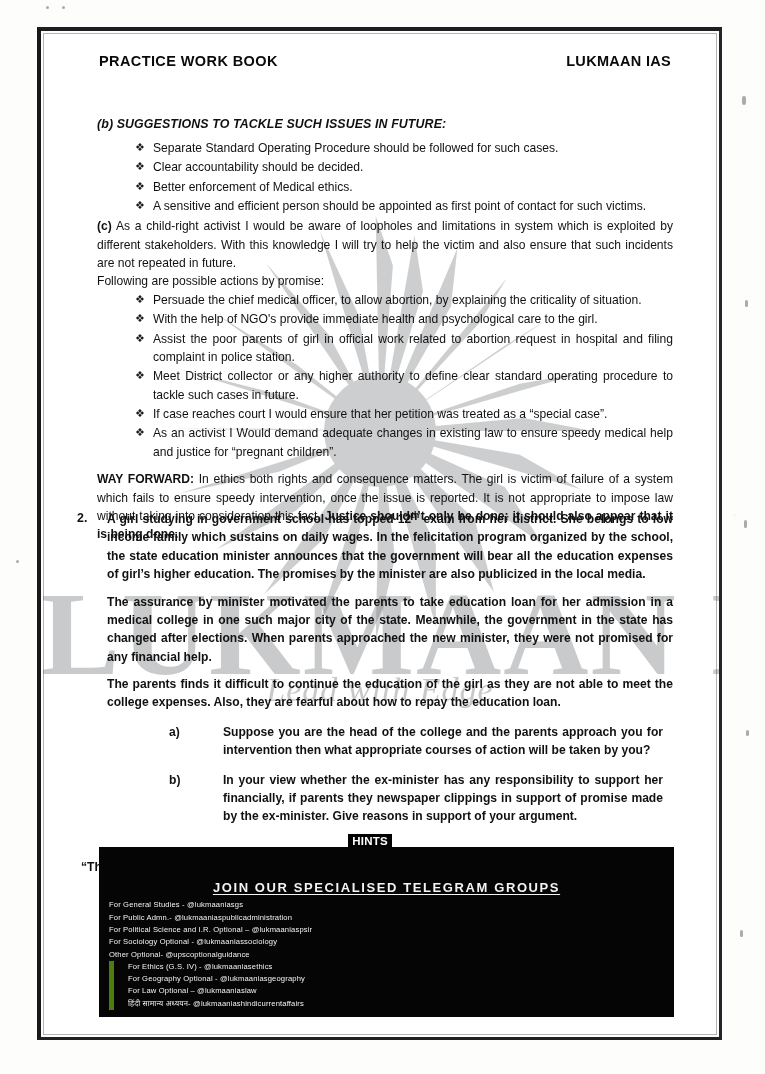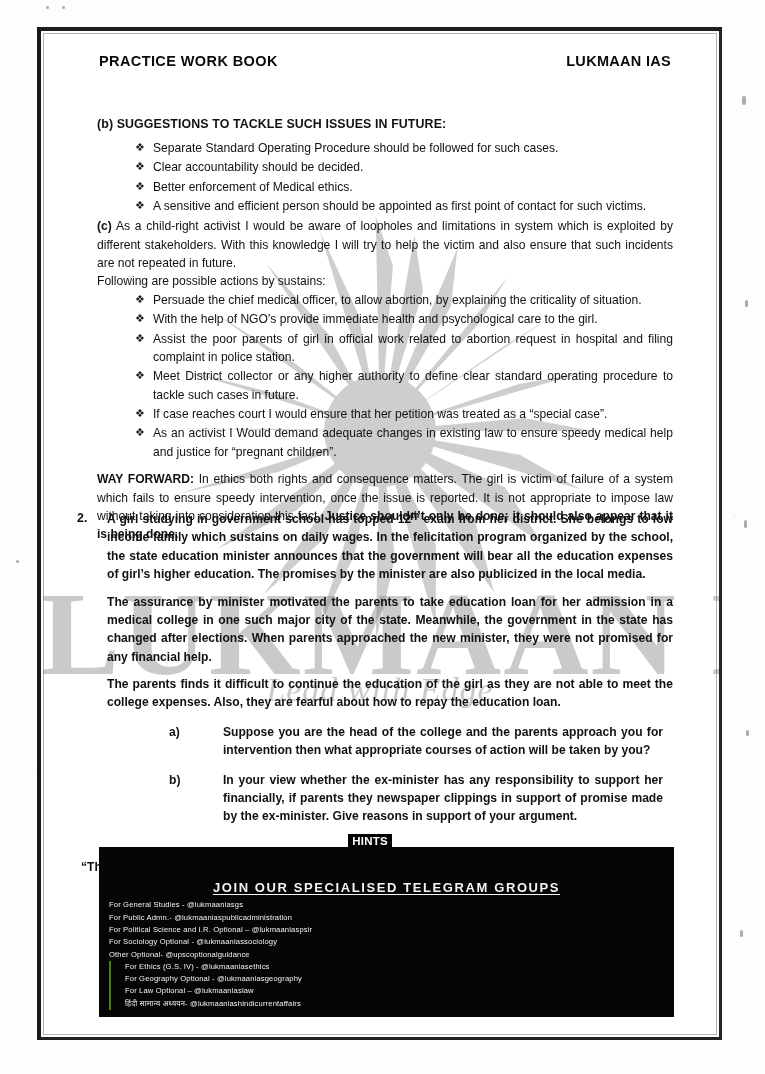--- a/index.html
+++ b/index.html
@@ -107,20 +107,21 @@
     line-height:1.52;
     text-align:justify;
   }
 
   .sec-head{
     font-weight:bold;
     font-size:12.4px;
     margin:0 0 5px 0;
     letter-spacing:.1px;
     text-align:left;
+    font-style:italic;
   }
 
   ul.bul{
     list-style:none;
     margin:0 0 2px 0;
     padding:0 0 0 38px;
   }
   ul.bul li{
     position:relative;
     margin:0 0 1px 0;
@@ -225,21 +226,21 @@
     flex-direction:column;
   }
   .tg-col{
     flex:1;
     font-size:7.6px;
     line-height:1.62;
     letter-spacing:.15px;
     white-space:nowrap;
   }
   .tg-col.right{
-    border-left:2px solid #4d7c0f;
+    border-left:5px solid #4d7c0f;
     padding-left:14px;
   }
   .tg-col .ln{display:block;}
 
   
   .edge-dot{position:absolute;background:rgba(90,90,90,.5);border-radius:50%;}
 </style>
 </head>
 <body>
 
@@ -292,21 +293,21 @@
 
         <ul class="bul">
           <li><span class="mk">❖</span><span>Separate Standard Operating Procedure should be followed for such cases.</span></li>
           <li><span class="mk">❖</span><span>Clear accountability should be decided.</span></li>
           <li><span class="mk">❖</span><span>Better enforcement of Medical ethics.</span></li>
           <li><span class="mk">❖</span><span>A sensitive and efficient person should be appointed as first point of contact for such victims.</span></li>
         </ul>
 
         <p class="para"><span class="b">(c)</span><span> As a child-right activist I would be aware of loopholes and limitations in system which is exploited by different stakeholders. With this knowledge I will try to help the victim and also ensure that such incidents are not repeated in future.</span></p>
 
-        <p class="para">Following are possible actions by sustains:</p>
+        <p class="para">Following are possible actions by promise:</p>
 
         <ul class="bul">
           <li><span class="mk">❖</span><span>Persuade the chief medical officer, to allow abortion, by explaining the criticality of situation.</span></li>
           <li><span class="mk">❖</span><span>With the help of NGO's provide immediate health and psychological care to the girl.</span></li>
           <li><span class="mk">❖</span><span>Assist the poor parents of girl in official work related to abortion request in hospital and filing complaint in police station.</span></li>
           <li><span class="mk">❖</span><span>Meet District collector or any higher authority to define clear standard operating procedure to tackle such cases in future.</span></li>
           <li><span class="mk">❖</span><span>If case reaches court I would ensure that her petition was treated as a “special case”.</span></li>
           <li><span class="mk">❖</span><span>As an activist I Would demand adequate changes in existing law to ensure speedy medical help and justice for “pregnant children”.</span></li>
         </ul>
 

